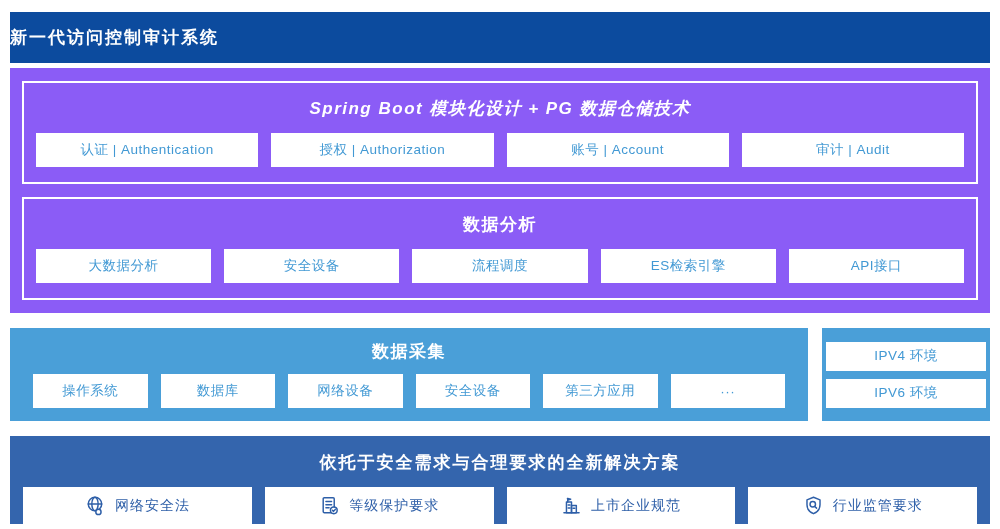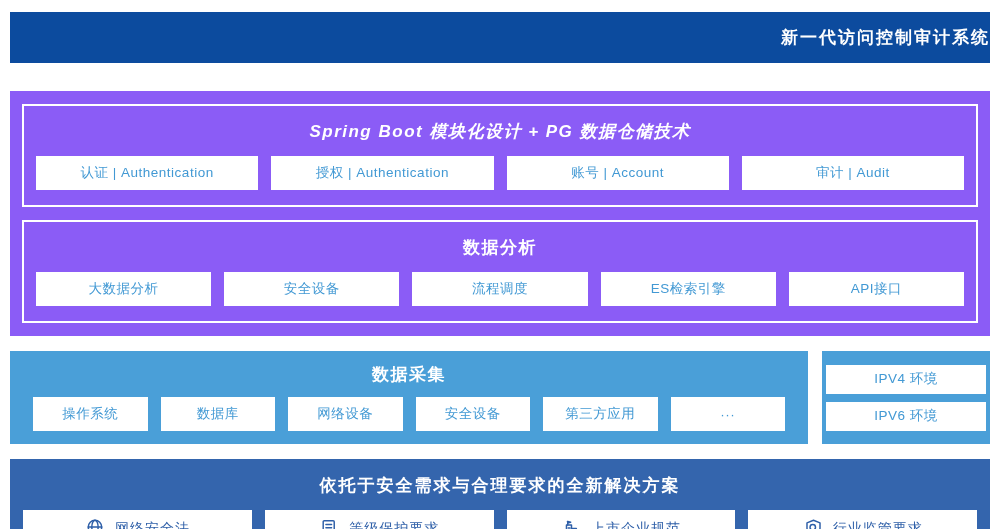--- a/index.html
+++ b/index.html
@@ -11,23 +11,23 @@
   .page {
     width: 1000px; height: 529px;
     padding: 12px 10px 11px;
     display: flex; flex-direction: column;
   }
 
   
   .banner {
     height: 51px; flex: none;
     background: #0C4B9E;
-    display: flex; align-items: center; justify-content: flex-end;
+    display: flex; align-items: center; justify-content: flex-start;
     color: #ffffff; font-size: 17px; font-weight: bold; letter-spacing: 2px;
-    margin-bottom: 28px;
+    margin-bottom: 5px;
   }
 
   
   .big-section {
     background: #8b5cf6;
     padding: 13px 12px;
     display: flex; flex-direction: column; gap: 13px;
     margin-bottom: 15px;
   }
   .sub-panel {
@@ -89,21 +89,21 @@
   <div class="banner">
     <span>新一代访问控制审计系统</span>
   </div>
 
   <div class="big-section">
 
     <div class="sub-panel">
       <div class="panel-title italic">Spring Boot 模块化设计 + PG 数据仓储技术</div>
       <div class="box-row">
         <div class="white-box">认证 | Authentication</div>
-        <div class="white-box">授权 | Authentication</div>
+        <div class="white-box">授权 | Authorization</div>
         <div class="white-box">账号 | Account</div>
         <div class="white-box">审计 | Audit</div>
       </div>
     </div>
 
     <div class="sub-panel">
       <div class="panel-title">数据分析</div>
       <div class="box-row">
         <div class="white-box">大数据分析</div>
         <div class="white-box">安全设备</div>

